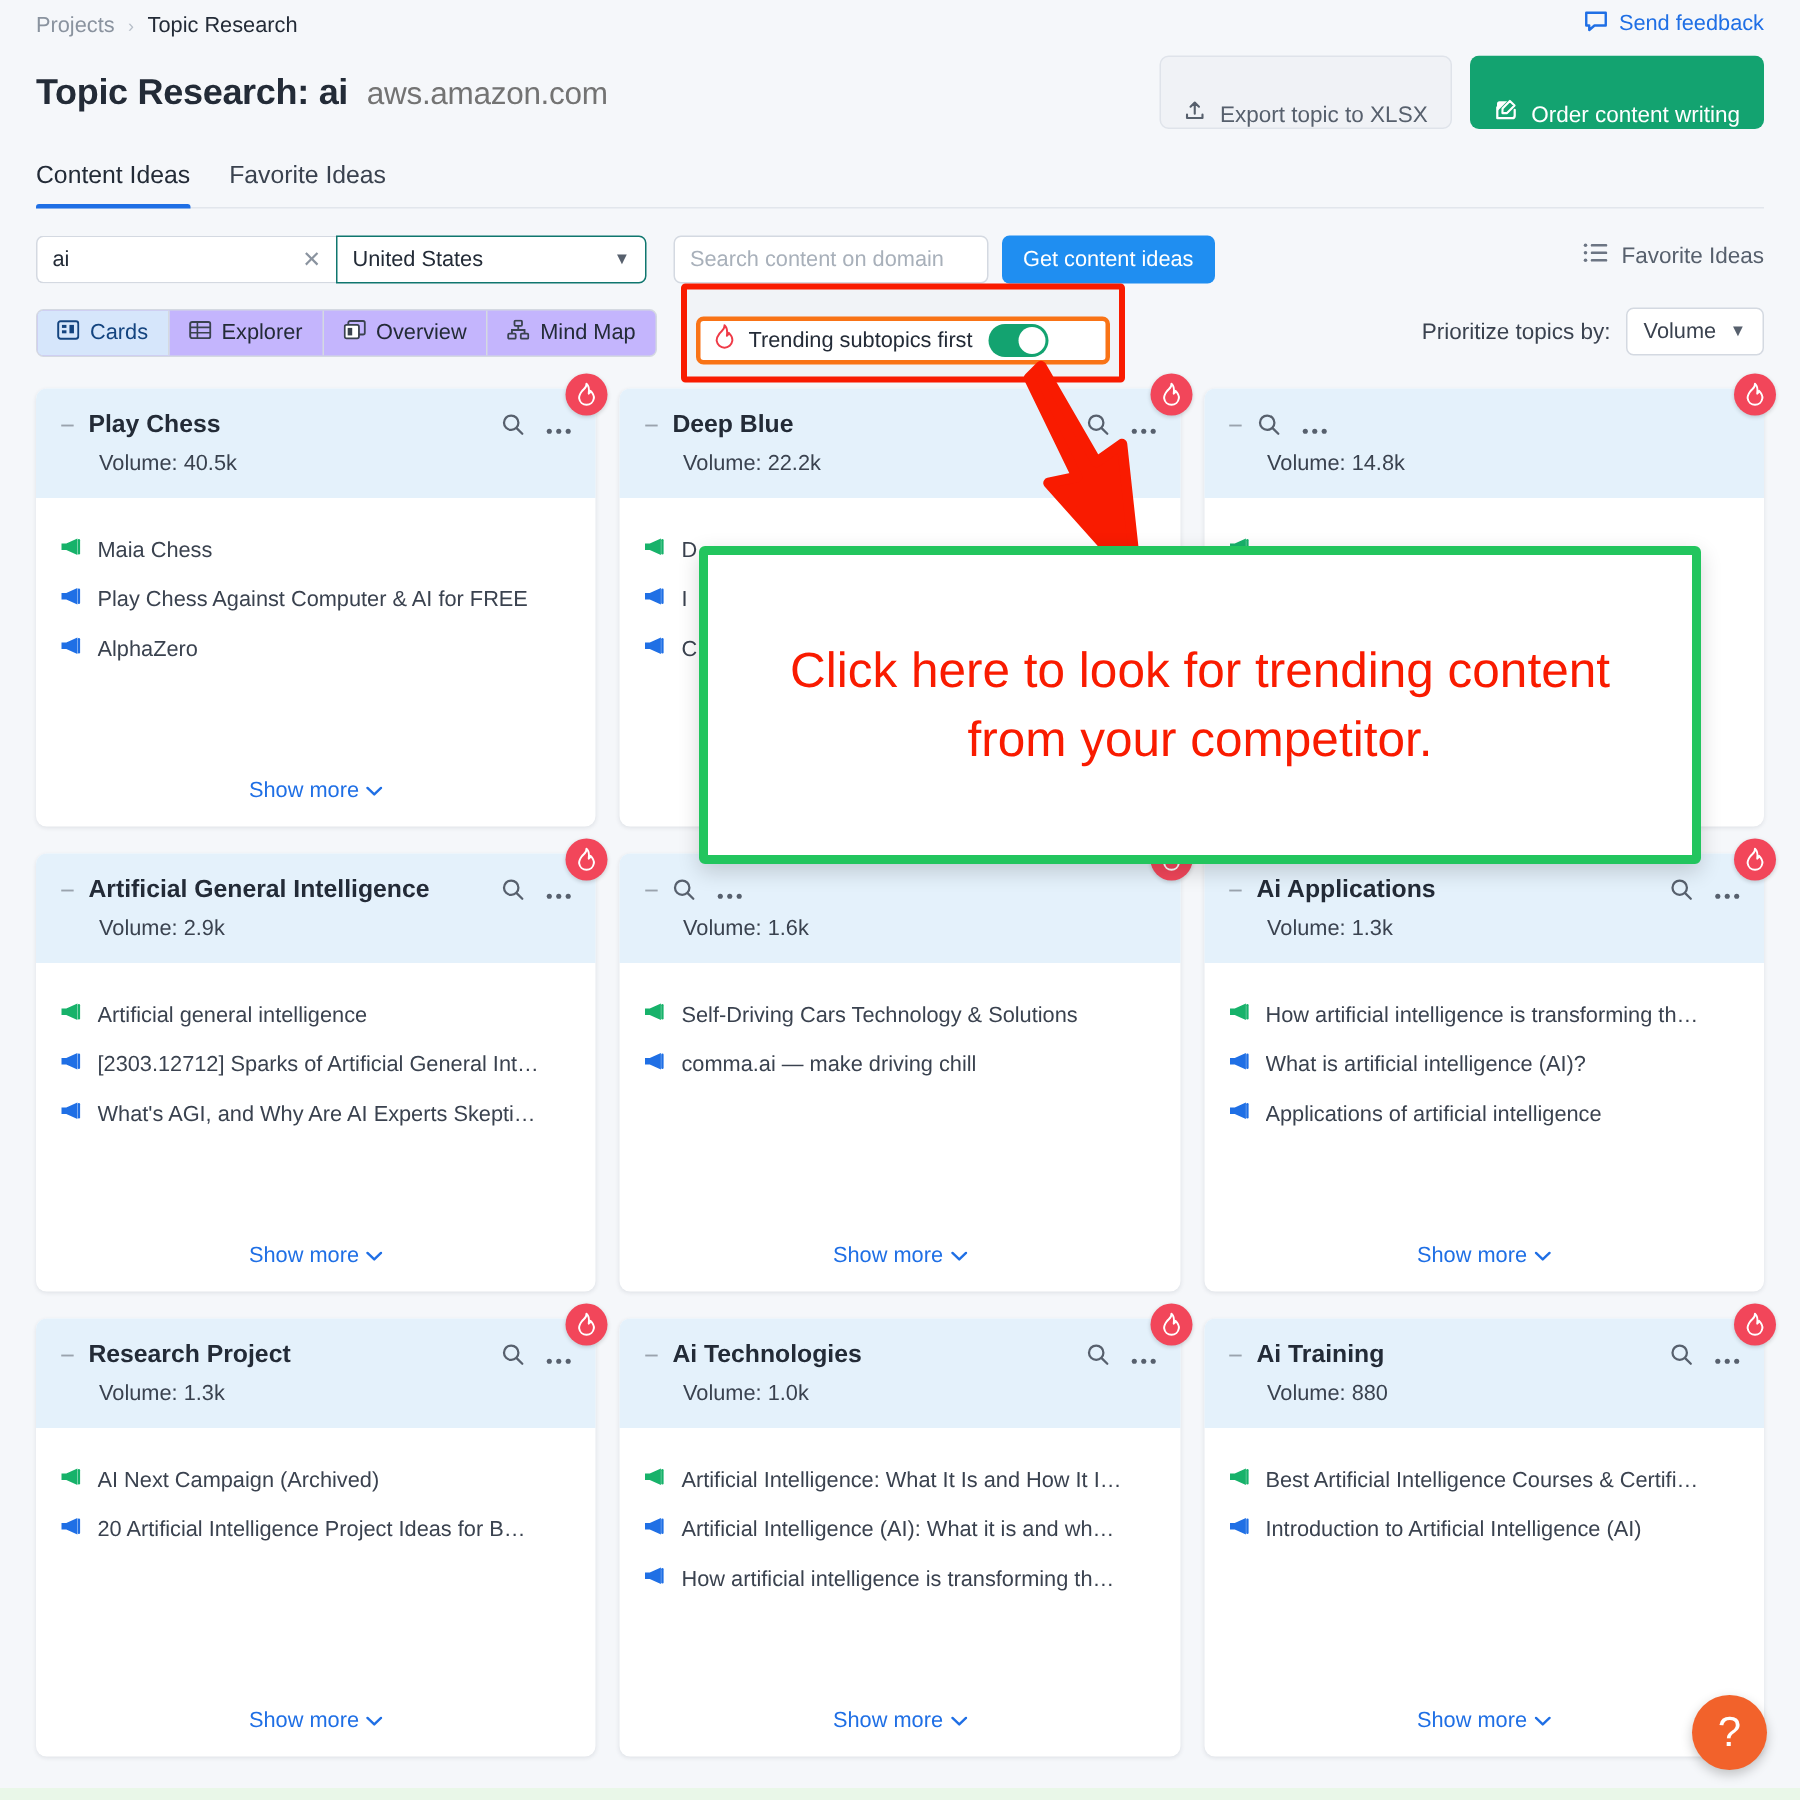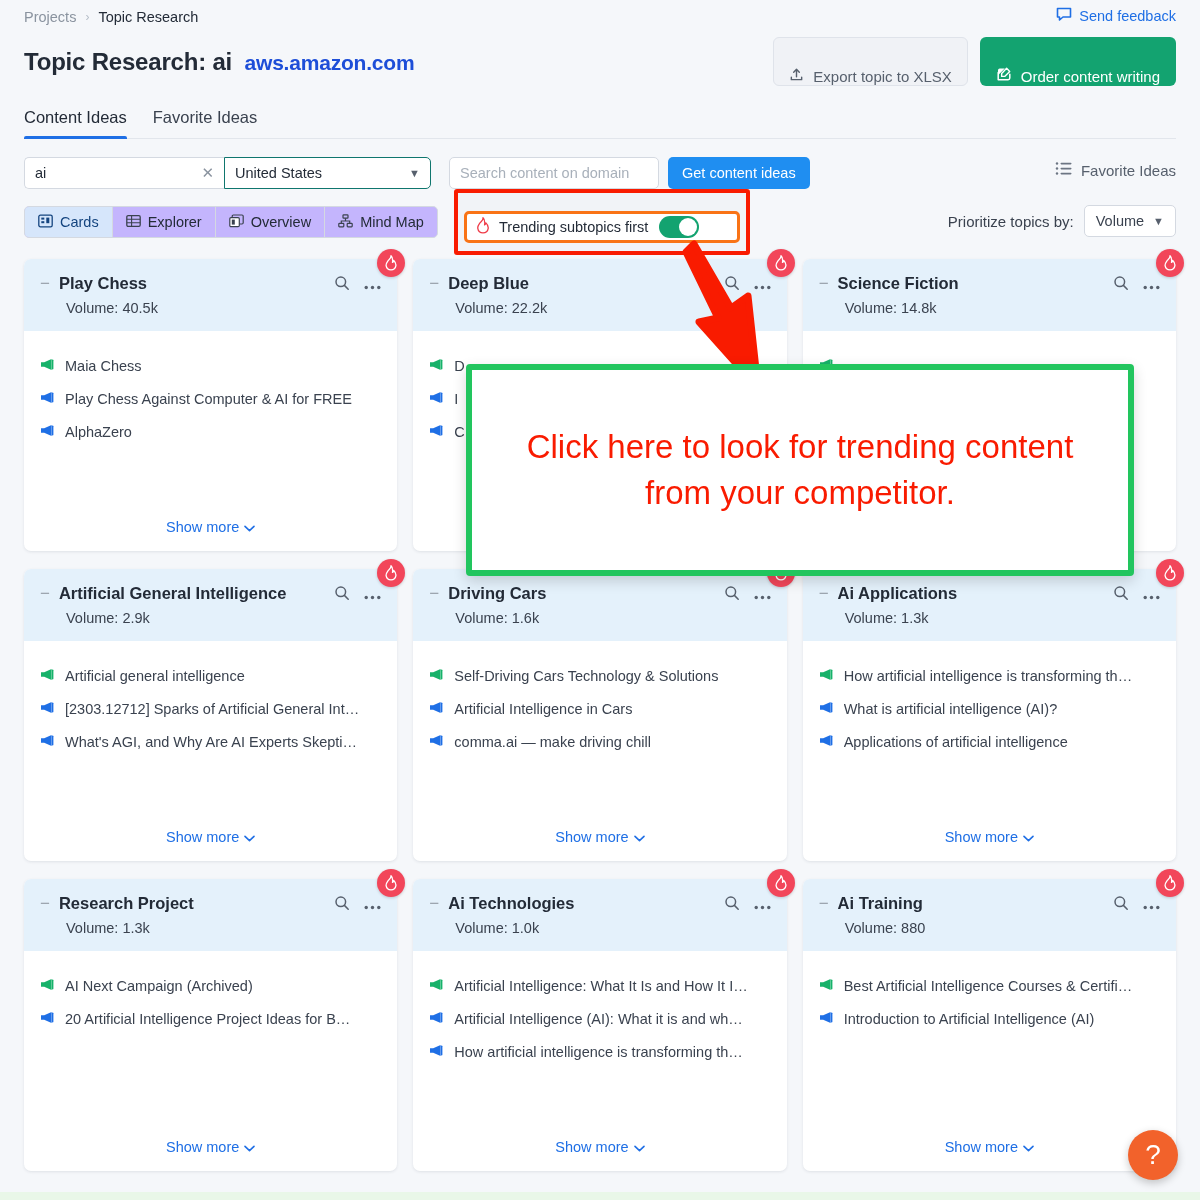--- a/index.html
+++ b/index.html
@@ -16,21 +16,21 @@
   .top-area { background: #f5f7fa; padding: 0 24px; position: relative; }
 
   .breadcrumb { display: flex; align-items: center; gap: 9px; padding-top: 9px; font-size: 14.5px; }
   .breadcrumb .crumb { color: #8a939f; }
   .breadcrumb .crumb.current { color: #232b37; }
   .breadcrumb .sep { color: #b6bec8; font-size: 12px; }
 
   .title-row { display: flex; align-items: center; justify-content: space-between; margin-top: 12px; }
   .page-title { font-size: 24px; font-weight: 700; letter-spacing: -.2px; white-space: nowrap; }
   .page-title .kw { font-weight: 700; }
-  .page-title .domain { color: #1d4ed8; font-weight: 700; font-size: 21px; margin-left: 6px; }
+  .page-title .domain { color: #737373; font-weight: 400; font-size: 21px; margin-left: 6px; }
 
   .header-actions { display: flex; align-items: center; gap: 12px; }
   .btn {
     display: inline-flex; align-items: flex-end; gap: 9px;
     height: 49px; padding: 0 15px; border-radius: 6px;
     font-size: 15px; border: 1px solid transparent; cursor: pointer;
     white-space: nowrap;
   }
   .btn-ghost { background: #f0f2f6; border-color: #dfe3ea; color: #57606d; }
   .btn-green { background: #13a370; color: #fff; font-weight: 500; }
@@ -467,21 +467,20 @@
     </div>
     <div class="card">
       <div class="flame-badge">
         <svg width="14" height="16" viewBox="0 0 14 17">
           <path d="M7 .8c.3 3-2 3.6-3.4 5.6C2.1 8.5 1.6 10 1.8 11.3c.4 2.6 2.6 4.5 5.2 4.5s4.8-1.9 5.2-4.5c.3-2.2-.9-4-2.3-5.4-.2 1-.6 1.7-1.3 2C9 5.3 9.1 2.7 7 .8z" fill="none" stroke="#fff" stroke-width="1.4" stroke-linejoin="round"></path>
         </svg>
       </div>
       <div class="card-head">
         <div class="card-title-row">
           <span class="minus">−</span>
-          <div class="card-title">Science Fiction</div>
           <div class="card-actions">
             <span class="ico-search"><svg width="16" height="16" viewBox="0 0 16 16">
                 <circle cx="6.8" cy="6.8" r="4.8" fill="none" stroke="#57606d" stroke-width="1.5"></circle>
                 <path d="M10.4 10.4L14.2 14.2" stroke="#57606d" stroke-width="1.5" stroke-linecap="round"></path>
               </svg></span>
             <span class="ico-dots"><svg width="17" height="5" viewBox="0 0 17 5">
                 <circle cx="2.2" cy="2.5" r="1.7" fill="#57606d"></circle>
                 <circle cx="8.5" cy="2.5" r="1.7" fill="#57606d"></circle>
                 <circle cx="14.8" cy="2.5" r="1.7" fill="#57606d"></circle>
               </svg></span>
@@ -575,21 +574,20 @@
     </div>
     <div class="card">
       <div class="flame-badge">
         <svg width="14" height="16" viewBox="0 0 14 17">
           <path d="M7 .8c.3 3-2 3.6-3.4 5.6C2.1 8.5 1.6 10 1.8 11.3c.4 2.6 2.6 4.5 5.2 4.5s4.8-1.9 5.2-4.5c.3-2.2-.9-4-2.3-5.4-.2 1-.6 1.7-1.3 2C9 5.3 9.1 2.7 7 .8z" fill="none" stroke="#fff" stroke-width="1.4" stroke-linejoin="round"></path>
         </svg>
       </div>
       <div class="card-head">
         <div class="card-title-row">
           <span class="minus">−</span>
-          <div class="card-title">Driving Cars</div>
           <div class="card-actions">
             <span class="ico-search"><svg width="16" height="16" viewBox="0 0 16 16">
                 <circle cx="6.8" cy="6.8" r="4.8" fill="none" stroke="#57606d" stroke-width="1.5"></circle>
                 <path d="M10.4 10.4L14.2 14.2" stroke="#57606d" stroke-width="1.5" stroke-linecap="round"></path>
               </svg></span>
             <span class="ico-dots"><svg width="17" height="5" viewBox="0 0 17 5">
                 <circle cx="2.2" cy="2.5" r="1.7" fill="#57606d"></circle>
                 <circle cx="8.5" cy="2.5" r="1.7" fill="#57606d"></circle>
                 <circle cx="14.8" cy="2.5" r="1.7" fill="#57606d"></circle>
               </svg></span>
@@ -597,27 +595,20 @@
         </div>
         <div class="card-vol"><span>Volume:</span> <span>1.6k</span></div>
       </div>
       <div class="card-body">
         <div class="idea">
           <span><svg width="15" height="13" viewBox="0 0 15 13">
               <path d="M1 4.3h3.2L11.6 1v11L4.2 8.7H1z" fill="#17b26a"></path>
               <path d="M12.6 2.2v8.6" stroke="#17b26a" stroke-width="1.6" stroke-linecap="round"></path>
             </svg></span>
           <span class="label">Self-Driving Cars Technology &amp; Solutions</span>
-        </div>
-        <div class="idea">
-          <span><svg width="15" height="13" viewBox="0 0 15 13">
-              <path d="M1 4.3h3.2L11.6 1v11L4.2 8.7H1z" fill="#1f6fe5"></path>
-              <path d="M12.6 2.2v8.6" stroke="#1f6fe5" stroke-width="1.6" stroke-linecap="round"></path>
-            </svg></span>
-          <span class="label">Artificial Intelligence in Cars</span>
         </div>
         <div class="idea">
           <span><svg width="15" height="13" viewBox="0 0 15 13">
               <path d="M1 4.3h3.2L11.6 1v11L4.2 8.7H1z" fill="#1f6fe5"></path>
               <path d="M12.6 2.2v8.6" stroke="#1f6fe5" stroke-width="1.6" stroke-linecap="round"></path>
             </svg></span>
           <span class="label">comma.ai — make driving chill</span>
         </div>
       </div>
       <div class="show-more">

